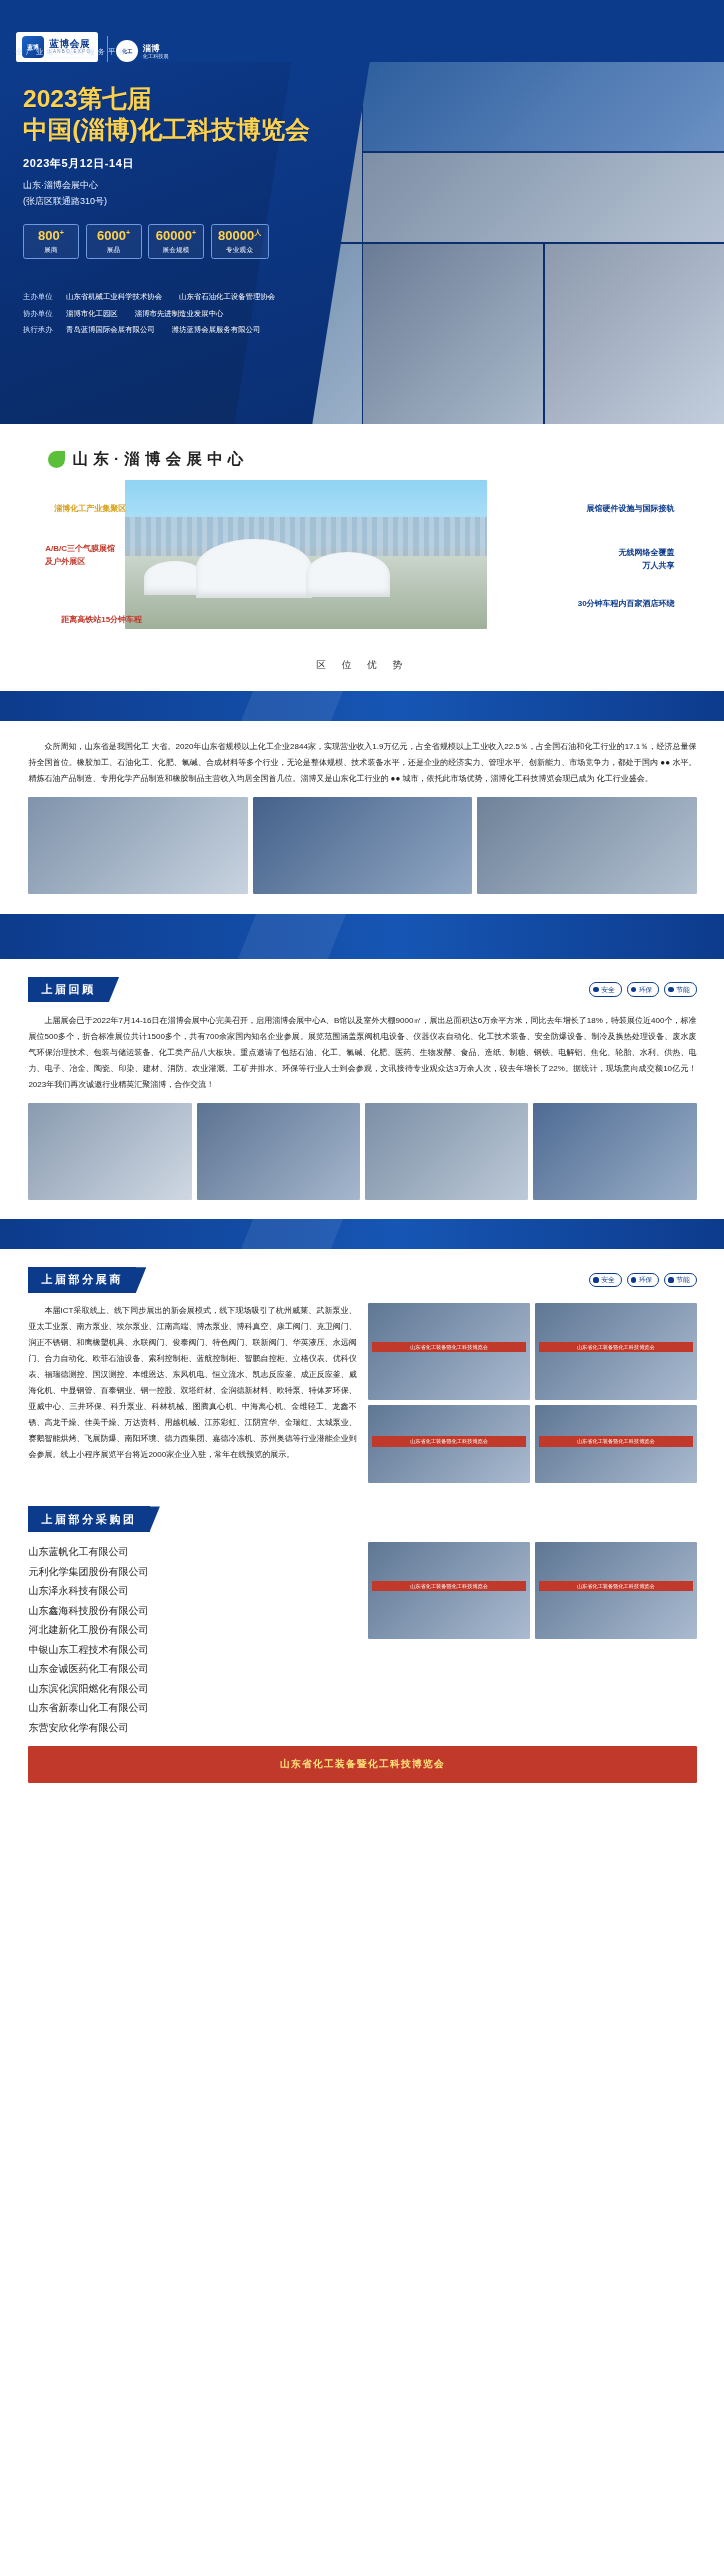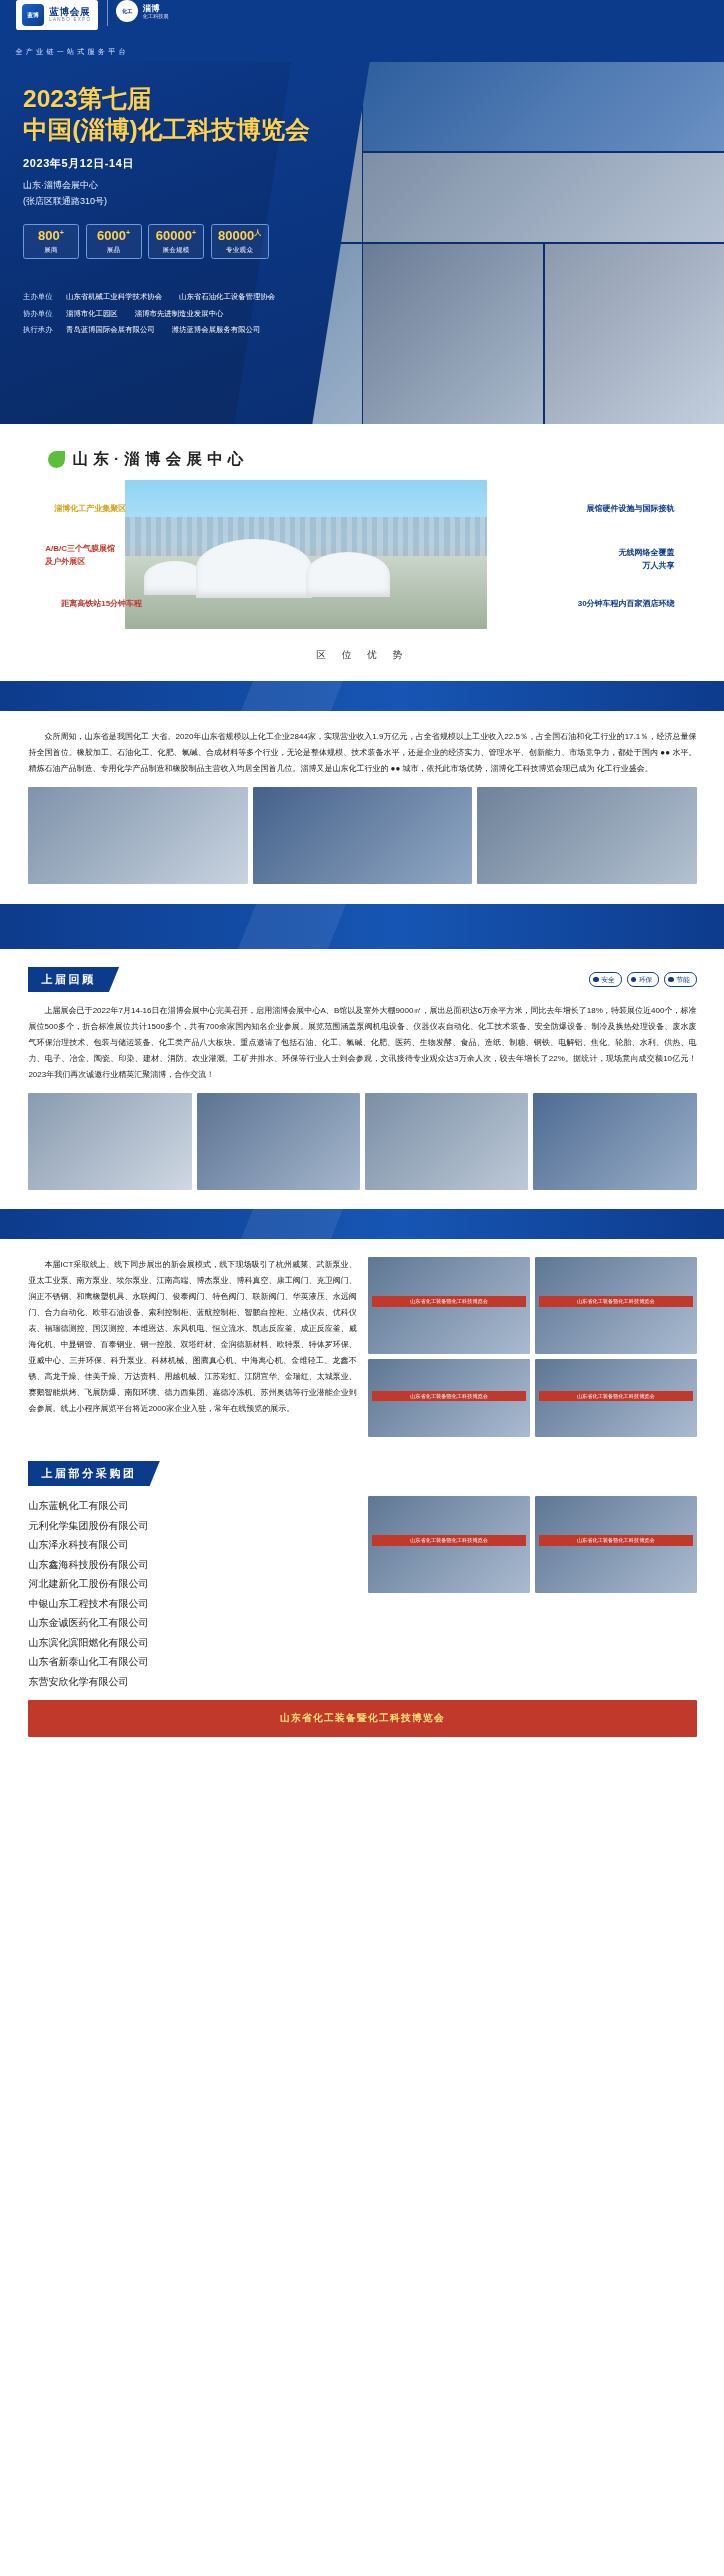--- a/index.html
+++ b/index.html
@@ -9,21 +9,21 @@
     background: #ffffff;
     color: #1a1a1a;
   }
   .page { width: 725px; position: relative; overflow: hidden; }
 
   
   .brandbar {
     background: #0d3b8c;
     height: 62px;
     display: flex;
-    align-items: flex-start;
+    align-items: flex-end;
     padding: 0 15.5px;
     position: relative;
   }
   .brand-logo {
     display: flex; align-items: center; gap: 5.2px;
     background: #ffffff; border-radius: 2.6px; padding: 3.9px 6.5px;
   }
   .brand-mark {
     width: 22px; height: 22px; border-radius: 3.9px;
     background: linear-gradient(135deg,#1a64c8,#0d3b8c);
@@ -135,23 +135,23 @@
   .d1 { width: 116px; height: 59px; left: 71px; top: 59px; }
   .d2 { width: 84px; height: 45px; left: 181px; top: 72px; }
   .d3 { width: 61px; height: 34px; left: 19.4px; top: 81px; }
   .city { position:absolute; left:0; top:37px; width:100%; height: 39px;
     background: repeating-linear-gradient(90deg,#9fb8cc 0 5.2px,#b7cada 5.2px 10.3px); opacity:.8;}
   .vlabel { position: absolute; font-size: 8px; font-weight: 700; line-height: 1.6; }
   .vl1 { left: 19.4px; top: 23px; color: #d4a017; }
   .vl2 { right: 15.5px; top: 23px; color: #0d3b8c; text-align: right;}
   .vl3 { left: 10.3px; top: 63px; color: #c0392b; text-align: left;}
   .vl4 { right: 15.5px; top: 67px; color: #0d3b8c; text-align: right;}
-  .vl5 { left: 10.3px; top: 118px; color: #c0392b; padding-left: 16px; }
+  .vl5 { left: 10.3px; top: 134px; color: #c0392b; padding-left: 16px; }
   .vl6 { right: 15.5px; top: 118px; color: #0d3b8c; }
-  .venue-foot { text-align: center; font-size: 9.7px; letter-spacing: 6.5px; color: #333; margin-top: 7px; }
+  .venue-foot { text-align: center; font-size: 9.7px; letter-spacing: 6.5px; color: #333; margin-top: 17px; }
 
   
   .band { height: 30px; background: linear-gradient(90deg,#0d3b8c 0%,#1656b4 55%,#0d3b8c 100%); position: relative; overflow: hidden;}
   .band:before { content:""; position:absolute; left: 34%; top:0; width: 90px; height: 100%; background: rgba(255,255,255,.08); transform: skewX(-22deg);}
   .band2 { height: 45px; }
 
   
   .grid3 { display: grid; grid-template-columns: repeat(3, 1fr); gap: 5.2px; margin-top: 10.3px; }
   .grid4 { display: grid; grid-template-columns: repeat(4, 1fr); gap: 5.2px; margin-top: 10.3px; }
   .shot { height: 97px; border-radius: 1.3px; }
@@ -332,20 +332,37 @@
       <div class="shot s4"></div>
       <div class="shot s5"></div>
       <div class="shot s6"></div>
       <div class="shot s7"></div>
     </div>
   </div>
 
   <div class="band"></div>
 
   <div class="section">
+    <div class="sec-head">
+      <div class="sec-title">上届部分展商</div>
+      <div class="badges">
+        <span class="badge">
+            <i class="dot"></i>
+            <span>安全</span>
+          </span>
+        <span class="badge">
+            <i class="dot"></i>
+            <span>环保</span>
+          </span>
+        <span class="badge">
+            <i class="dot"></i>
+            <span>节能</span>
+          </span>
+      </div>
+    </div>
 
     <div class="two-col">
       <p class="body">本届ICT采取线上、线下同步展出的新会展模式，线下现场吸引了杭州威莱、武新泵业、亚太工业泵、南方泵业、埃尔泵业、江南高端、博杰泵业、博科真空、康工阀门、克卫阀门、润正不锈钢、和鹰橡塑机具、永联阀门、俊泰阀门、特色阀门、联新阀门、华英液压、永远阀门、合力自动化、欧菲石油设备、索利控制柜、蓝航控制柜、智鹏自控柜、立格仪表、优科仪表、福瑞德测控、国汉测控、本维恩达、东风机电、恒立流水、凯志反应釜、成正反应釜、威海化机、中显钢管、百泰钢业、钢一控股、双塔纤材、金润德新材料、欧特泵、特体罗环保、亚威中心、三井环保、科升泵业、科林机械、图腾真心机、中海离心机、金维轻工、龙鑫不锈、高龙干燥、佳美干燥、万达责料、用越机械、江苏彩虹、江阴宜华、金瑞红、太城泵业、赛鹅智能烘烤、飞展防爆、南阳环境、德力西集团、嘉德冷冻机、苏州奥德等行业潜能企业到会参展。线上小程序展览平台将近2000家企业入驻，常年在线预览的展示。</p>
       <div class="right-photos">
         <div class="rshot tall">
             <div class="ban">山东省化工装备暨化工科技博览会</div>
           </div>
         <div class="rshot tall">
             <div class="ban">山东省化工装备暨化工科技博览会</div>
           </div>

